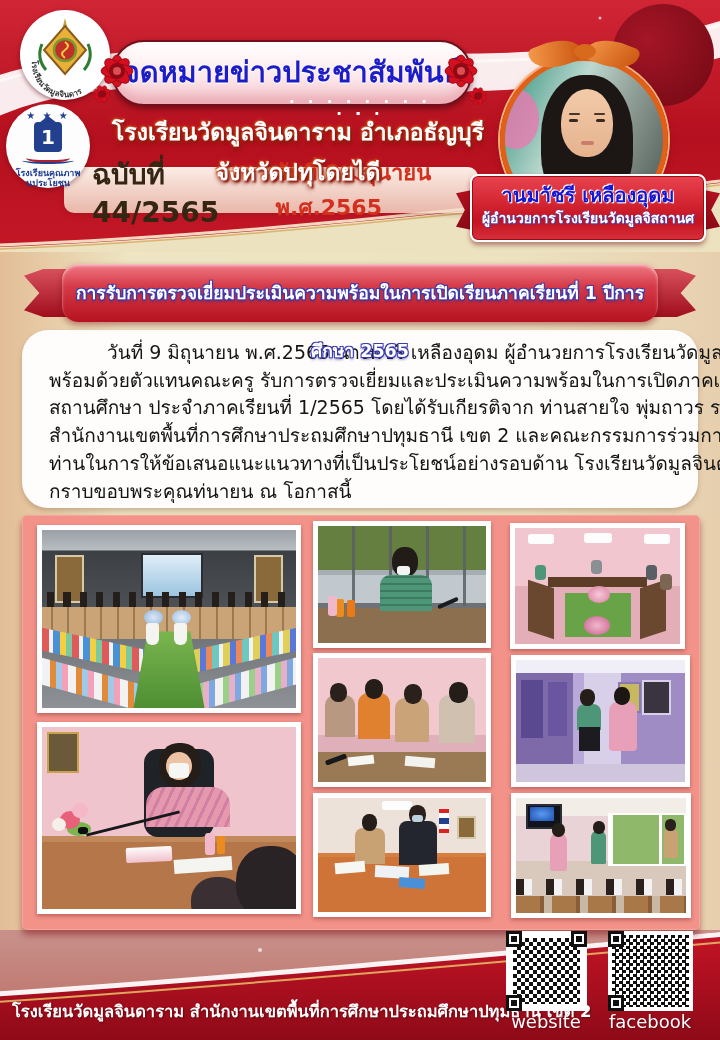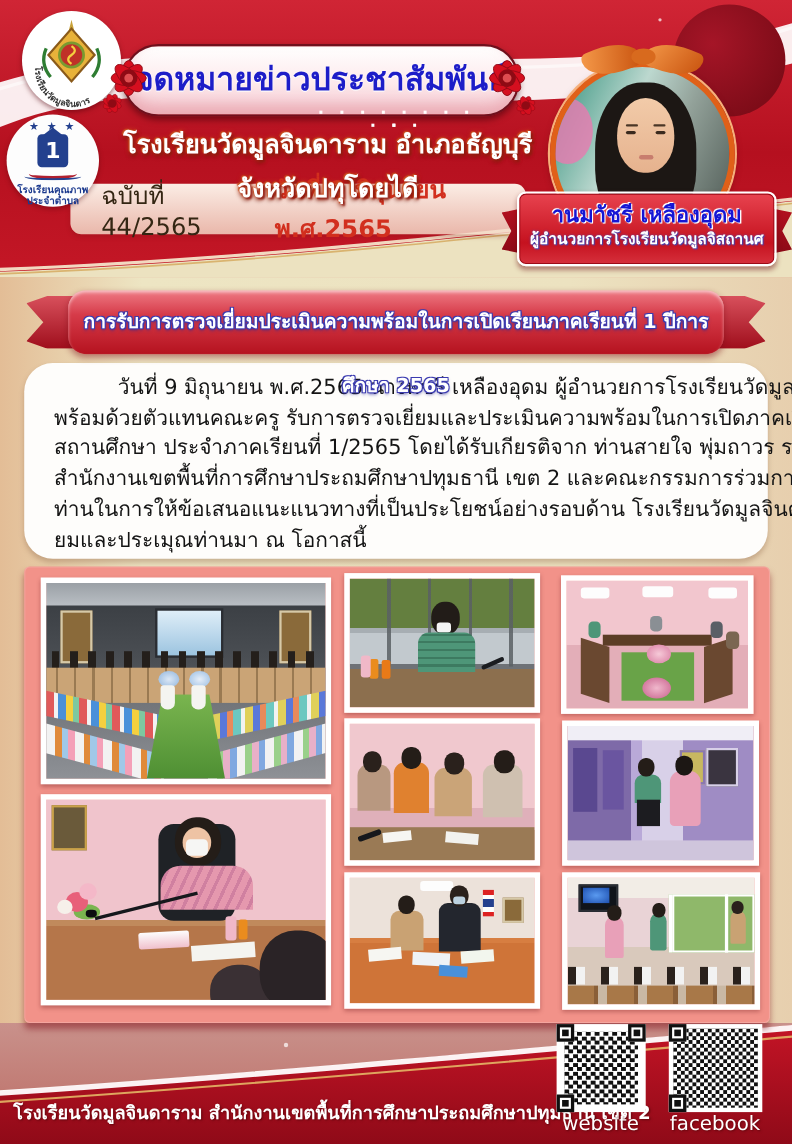--- a/index.html
+++ b/index.html
@@ -37,21 +37,21 @@
   .dots1{left:280px;top:96px;width:160px;font-size:15px;letter-spacing:4px;line-height:12px;}
   .dots2{left:300px;top:108px;width:120px;font-size:15px;letter-spacing:4px;line-height:12px;}
 
   .school-line{position:absolute;left:96px;top:112px;width:404px;z-index:4;text-align:center;
       font-size:23px;font-weight:bold;color:#ffffff;line-height:40px;
       text-shadow:2px 2px 2px #8f1a10,-1px -1px 1px #c8501e,0 0 5px #d84a1e,0 3px 4px rgba(90,10,0,.6);}
 
   .issue-band{position:absolute;left:64px;top:167px;width:414px;height:46px;z-index:3;border-radius:10px;
       background:linear-gradient(180deg,rgba(255,249,240,.95),rgba(243,219,200,.82));
       box-shadow:0 2px 4px rgba(120,20,20,.25);display:flex;align-items:center;padding-left:28px;box-sizing:border-box;}
-  .issue-label{font-size:22px;font-weight:normal;color:#342613;}
+  .issue-label{font-size:28px;font-weight:bold;color:#342613;}
   .date-label{font-size:22px;font-weight:bold;color:#d22f1e;margin-left:26px;}
 
   .decor-circle{position:absolute;left:612px;top:4px;width:102px;height:102px;border-radius:50%;z-index:1;
       background:radial-gradient(circle at 35% 35%,#a51527,#7e0c18 75%);}
   .portrait-wrap{position:absolute;left:500px;top:56px;width:168px;height:168px;z-index:5;}
   .portrait{position:absolute;inset:0;border-radius:50%;border:5px solid #e06018;overflow:hidden;
       box-shadow:0 0 0 2px #f6b07a,0 3px 7px rgba(90,0,10,.5);
       background:linear-gradient(115deg,#2e8f7a 0%,#bcd8cf 38%,#93a29a 60%,#4a5550 100%);}
   .pt-pink{position:absolute;left:-12px;top:28px;width:46px;height:60px;border-radius:50%;background:#e87ab0;opacity:.8;}
   .pt-hair{position:absolute;left:36px;top:14px;width:92px;height:132px;border-radius:46% 46% 40% 40%;background:#1c1714;}
@@ -303,21 +303,21 @@
 
   <div class="logo-quality">
     <span class="lq-stars">★ ★ ★</span>
     <div class="lq-emblem">
       <div class="crown"></div>
       <div class="lq-num">1</div>
     </div>
     <div class="lq-book"></div>
     <div class="lq-book2"></div>
     <span class="lq-t1">โรงเรียนคุณภาพ</span>
-    <span class="lq-t2">ประจำตำบล</span>
+    <span class="lq-t2">นประโยชน</span>
   </div>
 
   <div class="banner">
     <div class="banner-text">จดหมายข่าวประชาสัมพันธ์</div>
   </div>
   <svg class="flower" style="left:84px;top:38px;" width="66" height="70" viewBox="0 0 66 70">
     <g transform="translate(33,33)">
       <g fill="#d50f1f" stroke="#8f0a14" stroke-width="0.8">
         <ellipse rx="7" ry="16" transform="rotate(0)"></ellipse>
           <ellipse rx="7" ry="16" transform="rotate(45)"></ellipse>
@@ -406,21 +406,21 @@
       <div class="tr-text">การรับการตรวจเยี่ยมประเมินความพร้อมในการเปิดเรียนภาคเรียนที่  1 ปีการศึกษา 2565</div>
     </div>
   </div>
 
   <div class="body-box">
     <div class="body-line">วันที่ 9 มิถุนายน พ.ศ.2565 นางพัชรี  เหลืองอุดม  ผู้อำนวยการโรงเรียนวัดมูลจินดาราม</div>
     <div class="body-line">พร้อมด้วยตัวแทนคณะครู  รับการตรวจเยี่ยมและประเมินความพร้อมในการเปิดภาคเรียนของ</div>
     <div class="body-line">สถานศึกษา ประจำภาคเรียนที่ 1/2565 โดยได้รับเกียรติจาก ท่านสายใจ พุ่มถาวร  รองผู้อำนวยการ</div>
     <div class="body-line">สำนักงานเขตพื้นที่การศึกษาประถมศึกษาปทุมธานี เขต 2 และคณะกรรมการร่วมการประเมินทุก</div>
     <div class="body-line">ท่านในการให้ข้อเสนอแนะแนวทางที่เป็นประโยชน์อย่างรอบด้าน โรงเรียนวัดมูลจินดาราม ขอ</div>
-    <div class="body-line">ยมและประเมุณท่านมา  ณ โอกาสนี้</div>
+    <div class="body-line">กราบขอบพระคุณท่นายน  ณ โอกาสนี้</div>
   </div>
 
   <div class="photo-panel">
 
     <div class="ph p1">
       <div class="p1-frameL"></div>
       <div class="p1-frameR"></div>
       <div class="p1-screen"></div>
       <div class="p1-heads"></div>
       <div class="p1-bodies"></div>

